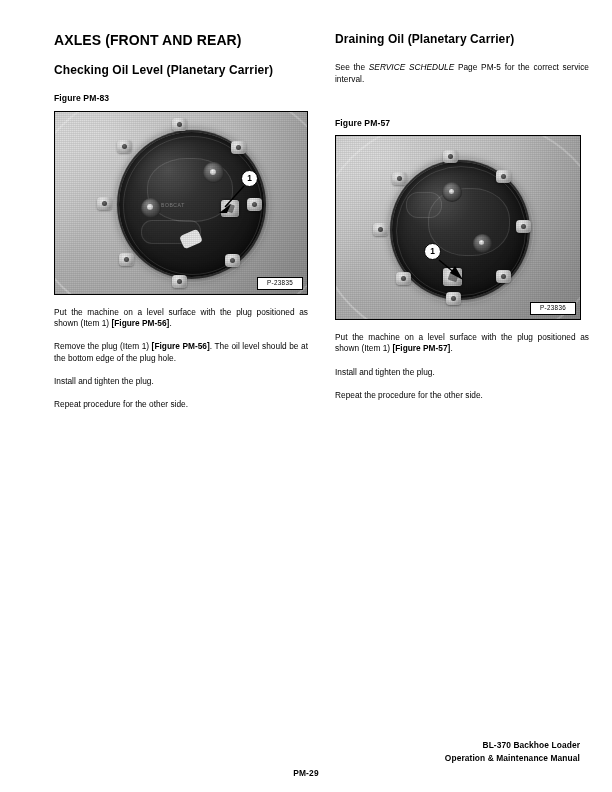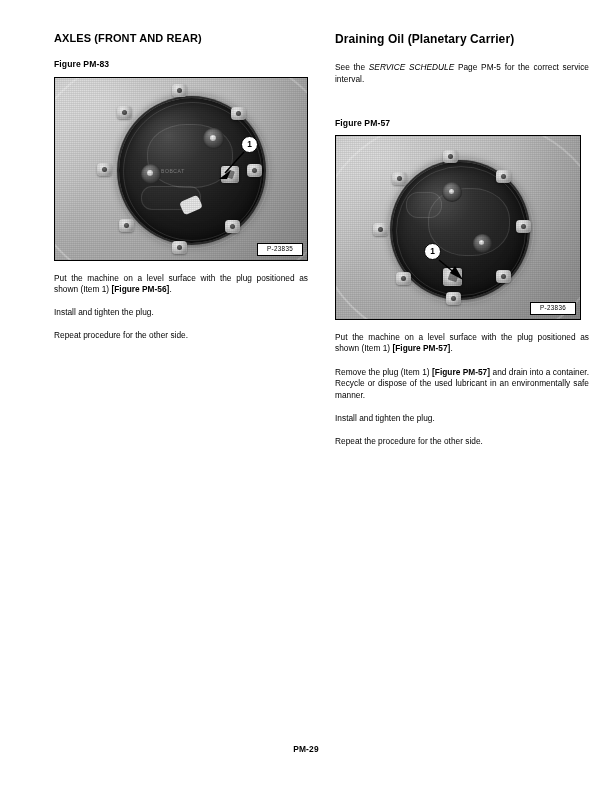--- a/index.html
+++ b/index.html
@@ -26,21 +26,21 @@
   
   .col {
     position: absolute;
     top: 32px;
     width: 254px;
   }
   .col-left  { left: 54px; }
   .col-right { left: 335px; }
 
   h1.section-title {
-    font-size: 11px;
+    font-size: 14px;
     font-weight: bold;
     margin: 0 0 14px 0;
     letter-spacing: 0.1px;
     line-height: 1.2;
   }
   h2.sub-title {
     font-size: 12px;
     font-weight: bold;
     margin: 0 0 16px 0;
     letter-spacing: 0.1px;
@@ -239,21 +239,21 @@
     z-index: 7;
     box-sizing: border-box;
   }
 
   
   .footer { position: absolute; left: 0; right: 0; bottom: 0; height: 60px; }
   .page-number {
     position: absolute;
     left: 0;
     right: 0;
-    top: 12px;
+    top: 36px;
     text-align: center;
     font-size: 8.4px;
     font-weight: bold;
     letter-spacing: 0.2px;
   }
   .manual-id {
     position: absolute;
     right: 32px;
     top: 7px;
     text-align: right;
@@ -265,20 +265,21 @@
 </style>
 </head>
 <body>
 
 <div class="page">
 
   <div class="col col-left">
 
     <h1 class="section-title">AXLES (FRONT AND REAR)</h1>
 
+    <h2 class="sub-title">Checking Oil Level (Planetary Carrier)</h2>
 
     <h3 class="fig-title">Figure PM-83</h3>
 
     <div class="figure fig-left">
       <div class="photo">
         <div class="rim"></div>
         <div class="rim-edge" style="left:-30px;top:-34px;width:314px;height:252px;"></div>
         <div class="rim-shade"></div>
 
         <div class="hub" style="left:64px;top:20px;width:145px;height:145px;"></div>
@@ -316,20 +317,23 @@
       <div class="photo-id" style="right:4px;bottom:4px;">P-23835</div>
     </div>
 
     <div class="spacer-lead"></div>
 
     <div>
       <p class="body">
         <span>Put the machine on a level surface with the plug positioned as shown (Item 1) </span><b>[Figure PM-56]</b><span>.</span>
       </p>
       <p class="body">
+        <span>Remove the plug (Item 1) </span><b>[Figure PM-56]</b><span>. The oil level should be at the bottom edge of the plug hole.</span>
+      </p>
+      <p class="body">
         <span>Install and tighten the plug.</span>
       </p>
       <p class="body">
         <span>Repeat procedure for the other side.</span>
       </p>
     </div>
   </div>
 
   <div class="col col-right">
 
@@ -380,28 +384,29 @@
       <div class="photo-id" style="right:4px;bottom:4px;">P-23836</div>
     </div>
 
     <div class="spacer-lead"></div>
 
     <div>
       <p class="body">
         <span>Put the machine on a level surface with the plug positioned as shown (Item 1) </span><b>[Figure PM-57]</b><span>.</span>
       </p>
       <p class="body">
-        <span>Remove the plug (Item 1) </span><b>[Figure PM-57]</b><span> and drain into a container. Recycle or dispose of the used lubricant in an environmentally safe manner.</span>
-      </p>
-      <p class="body">
         <span>Install and tighten the plug.</span>
       </p>
       <p class="body">
         <span>Repeat the procedure for the other side.</span>
       </p>
     </div>
   </div>
 
   <div class="footer">
     <div class="page-number">PM-29</div>
+    <div class="manual-id">
+      <div>BL-370 Backhoe Loader</div>
+      <div>Operation &amp; Maintenance Manual</div>
+    </div>
   </div>
 
 </div>
 
 </body></html>

